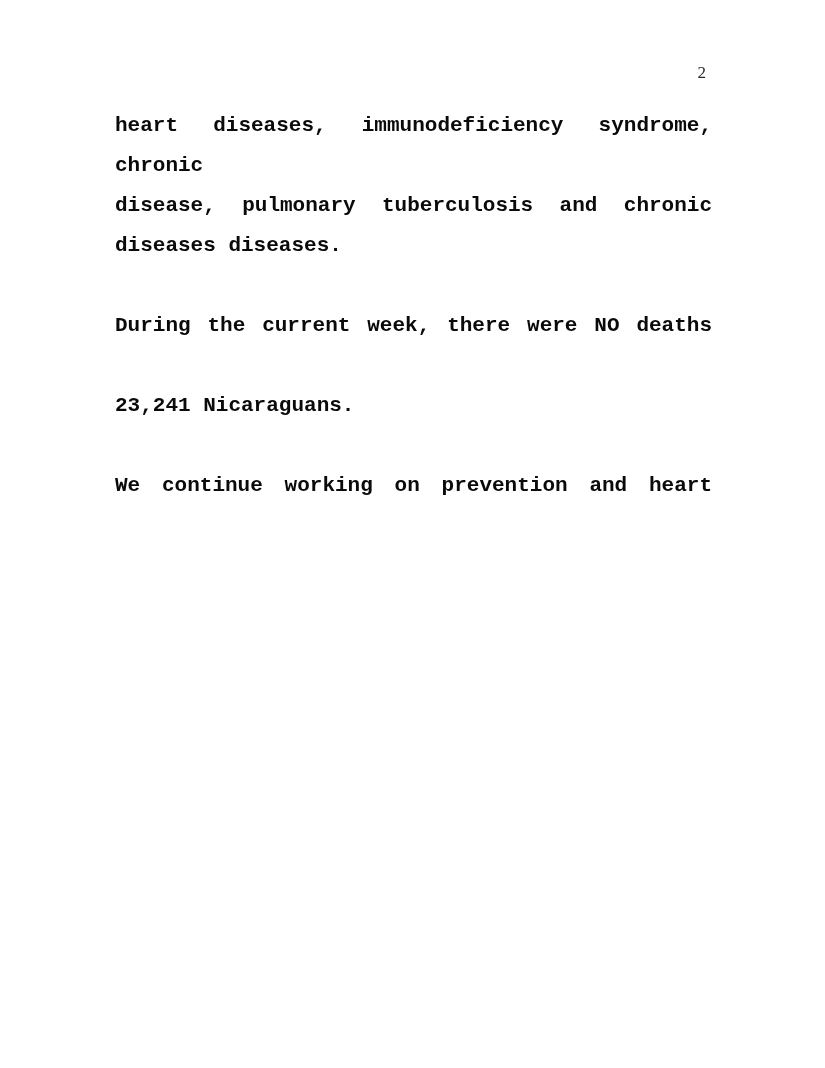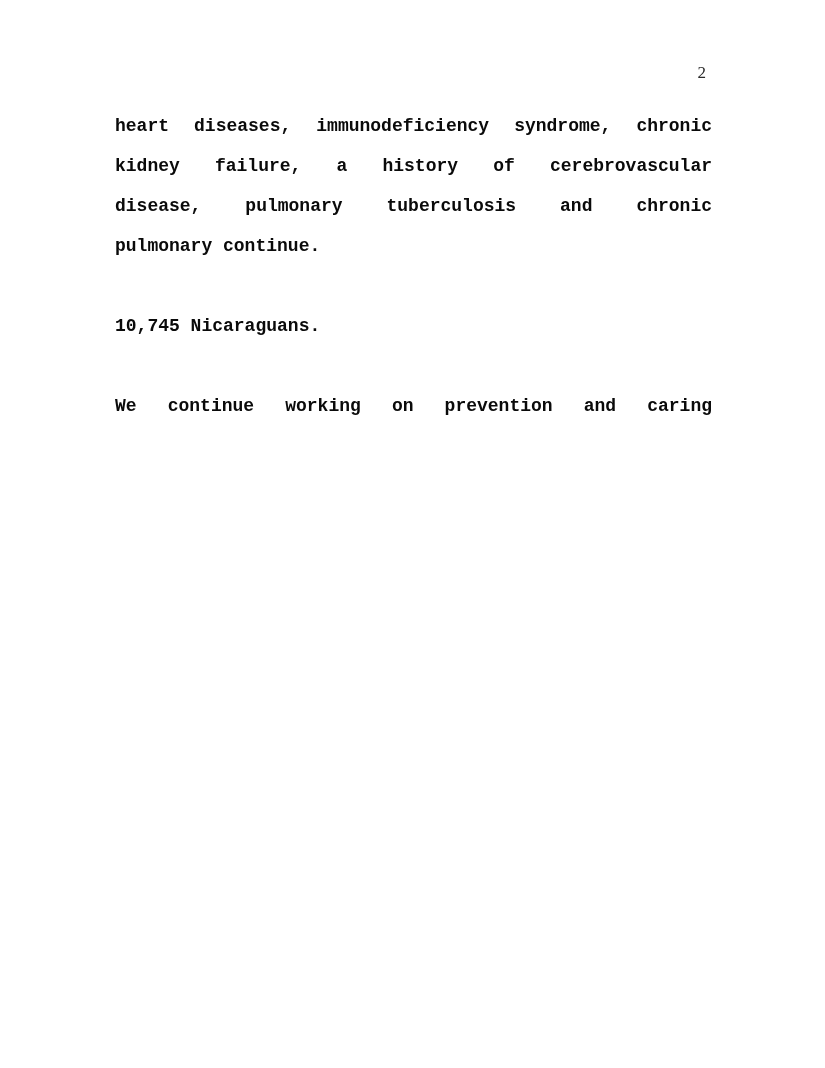--- a/index.html
+++ b/index.html
@@ -27,21 +27,21 @@
     color: #2a2a2a;
     padding-right: 6px;
   }
   .document-body {
     position: absolute;
     top: 106px;
     left: 115px;
     width: 597px;
     font-family: "Liberation Mono", "DejaVu Sans Mono", monospace;
     font-weight: 700;
-    font-size: 18px;
+    font-size: 21px;
     line-height: 40px;
     color: #0a0a0a;
     letter-spacing: 0;
   }
   .paragraph {
     margin: 0 0 40px 0;
   }
   .line {
     text-align: justify;
     text-align-last: justify;
@@ -52,26 +52,26 @@
   }
 </style>
 </head>
 <body>
 
 <div class="page">
   <div class="page-number">2</div>
   <div class="document-body">
       <div class="paragraph">
         <div class="line">heart diseases, immunodeficiency syndrome, chronic</div>
-        <div class="line">kidney failure, a history of cerebrovascular</div>
         <div class="line">disease, pulmonary tuberculosis and chronic</div>
-        <div class="line para-last">pulmonary continue.</div>
+        <div class="line para-last">diseases diseases.</div>
       </div>
       <div class="paragraph">
+        <div class="line">During the current week, there were NO deaths</div>
       </div>
       <div class="paragraph">
-        <div class="line para-last">10,745 Nicaraguans.</div>
+        <div class="line para-last">23,241 Nicaraguans.</div>
       </div>
       <div class="paragraph">
-        <div class="line">We continue working on prevention and caring</div>
+        <div class="line">We continue working on prevention and heart</div>
       </div>
     </div>
 </div>
 
 </body></html>

